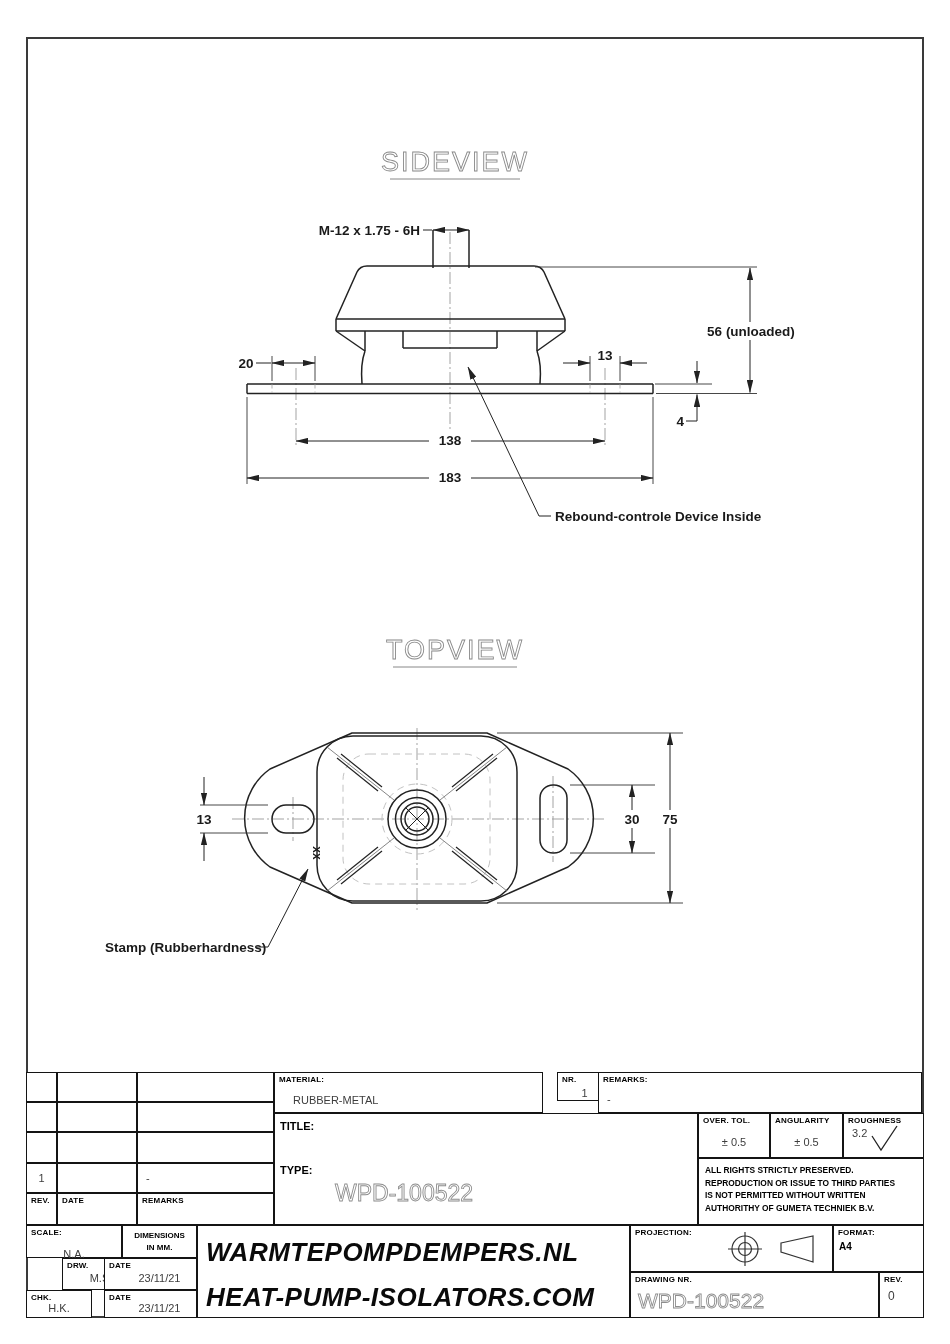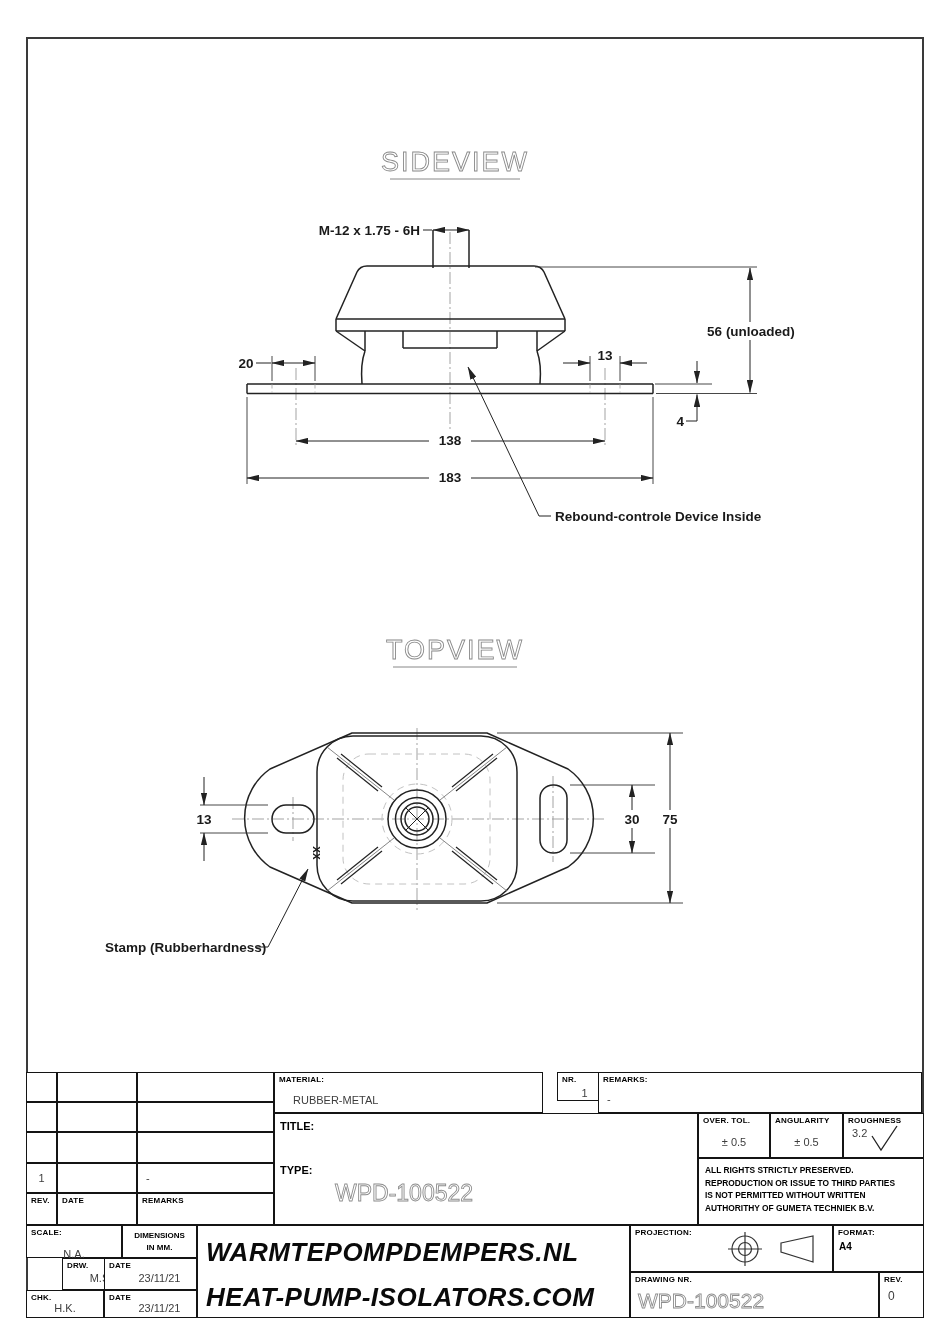--- a/index.html
+++ b/index.html
@@ -301,21 +301,21 @@
     </div>
   </div>
   <div class="cell" style="left:26px;top:1258px;width:78px;height:32px;margin-left:36px;">
     <span class="lbl">DRW.</span>
     <div class="val" style="padding-top:8px;">M.S.</div>
   </div>
   <div class="cell" style="left:104px;top:1258px;width:93px;height:32px;">
     <span class="lbl">DATE</span>
     <div class="val" style="padding:8px 0 0 18px;">23/11/21</div>
   </div>
-  <div class="cell" style="left:26px;top:1290px;width:78px;height:28px;">
+  <div class="cell" style="left:26px;top:1290px;width:66px;height:28px;">
     <span class="lbl">CHK.</span>
     <div class="val" style="padding-top:8px;">H.K.</div>
   </div>
   <div class="cell" style="left:104px;top:1290px;width:93px;height:28px;">
     <span class="lbl">DATE</span>
     <div class="val" style="padding:8px 0 0 18px;">23/11/21</div>
   </div>
 
   <div class="cell" style="left:197px;top:1225px;width:433px;height:93px;">
     <div class="site" style="position:absolute;left:8px;top:56px;">HEAT-PUMP-ISOLATORS.COM</div>

